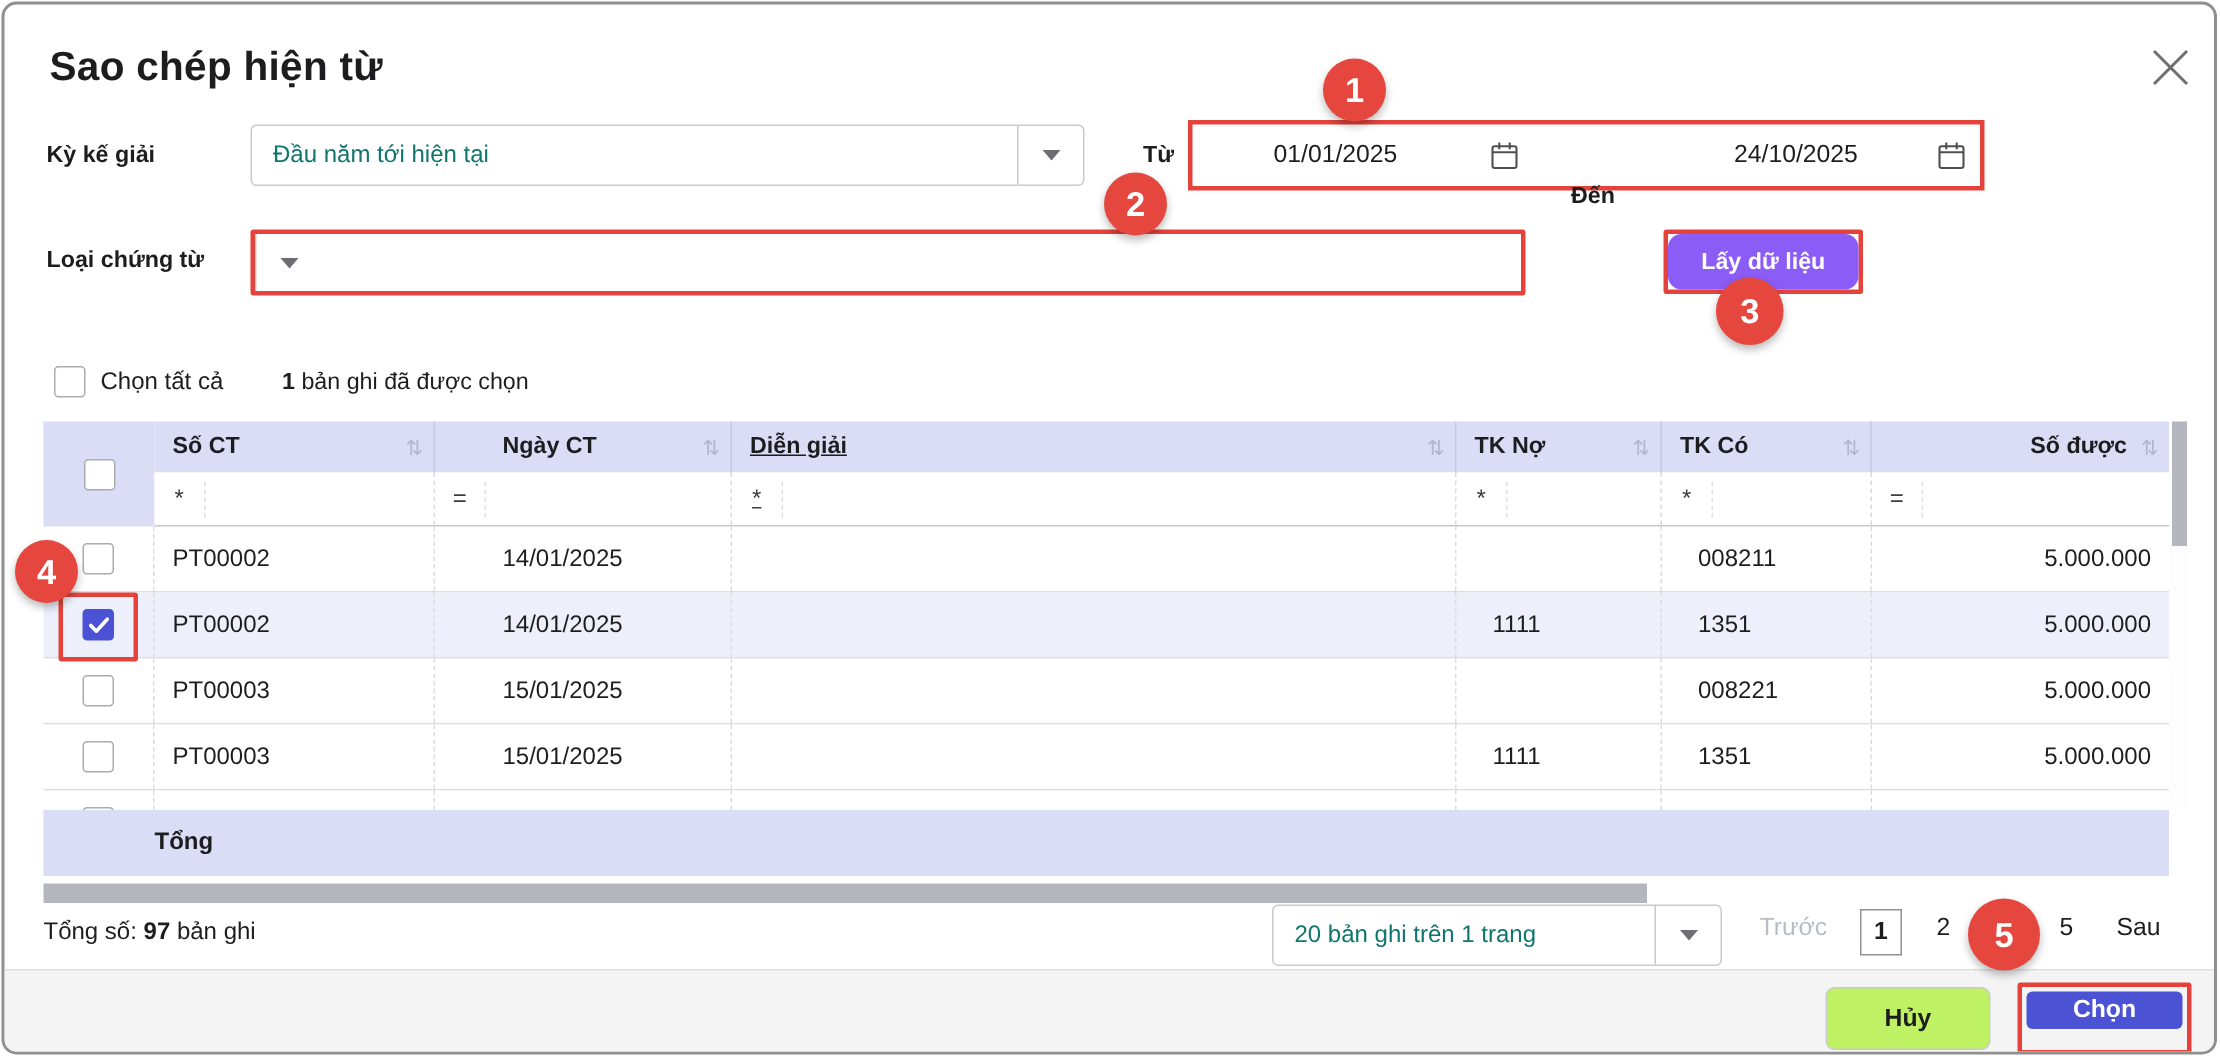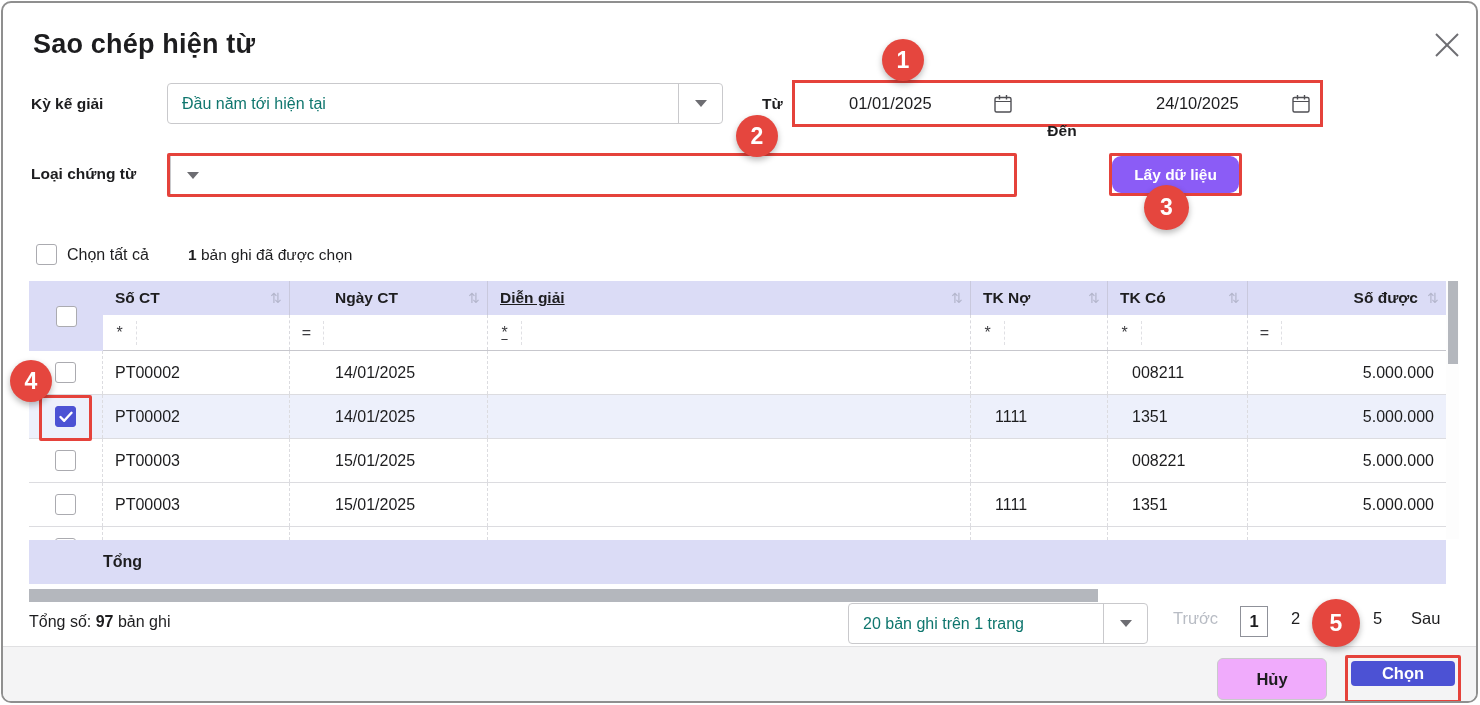--- a/index.html
+++ b/index.html
@@ -72,21 +72,21 @@
   .total-line { position:absolute; left:26px; top:610px; font-size:16px; }
   .pagesize-sel { left:845px; top:600px; width:300px; height:41px; }
   .pag { position:absolute; top:606px; font-size:16.5px; }
   .pag-prev { left:1170px; color:#b8bcc4; }
   .pag-next { left:1408px; color:#1d1d1f; }
   .page-num { position:absolute; top:606px; font-size:16.5px; color:#1d1d1f; text-align:center; }
   .page-cur { left:1237px; top:603px; width:28px; height:31px; line-height:29px; border:1px solid #8f9199; font-weight:bold; background:#fff; }
 
   
   .footer { position:absolute; left:0; top:643px; width:1477px; height:59px; background:#f4f4f5; border-top:1px solid #e0e0e2; }
-  .btn-cancel { position:absolute; left:1214px; top:11px; width:110px; height:42px; background:#f0abfc; border:1px solid #c9c9cc; border-radius:6px; font-size:16.5px; font-weight:bold; color:#1d1d1f; font-family:inherit; cursor:pointer; }
+  .btn-cancel { position:absolute; left:1214px; top:11px; width:110px; height:42px; background:#bef264; border:1px solid #c9c9cc; border-radius:6px; font-size:16.5px; font-weight:bold; color:#1d1d1f; font-family:inherit; cursor:pointer; }
   .btn-confirm { position:absolute; left:3px; top:3px; width:104px; height:25px; background:#4c52d4; border:none; border-radius:4px; color:#fff; font-size:16.5px; font-weight:bold; font-family:inherit; cursor:pointer; }
 </style>
 </head>
 <body>
 
 <div class="dialog">
 
   <div class="dlg-title">Sao chép hiện từ</div>
   <div class="close-btn">
     <svg width="28" height="28" viewBox="0 0 28 28">

